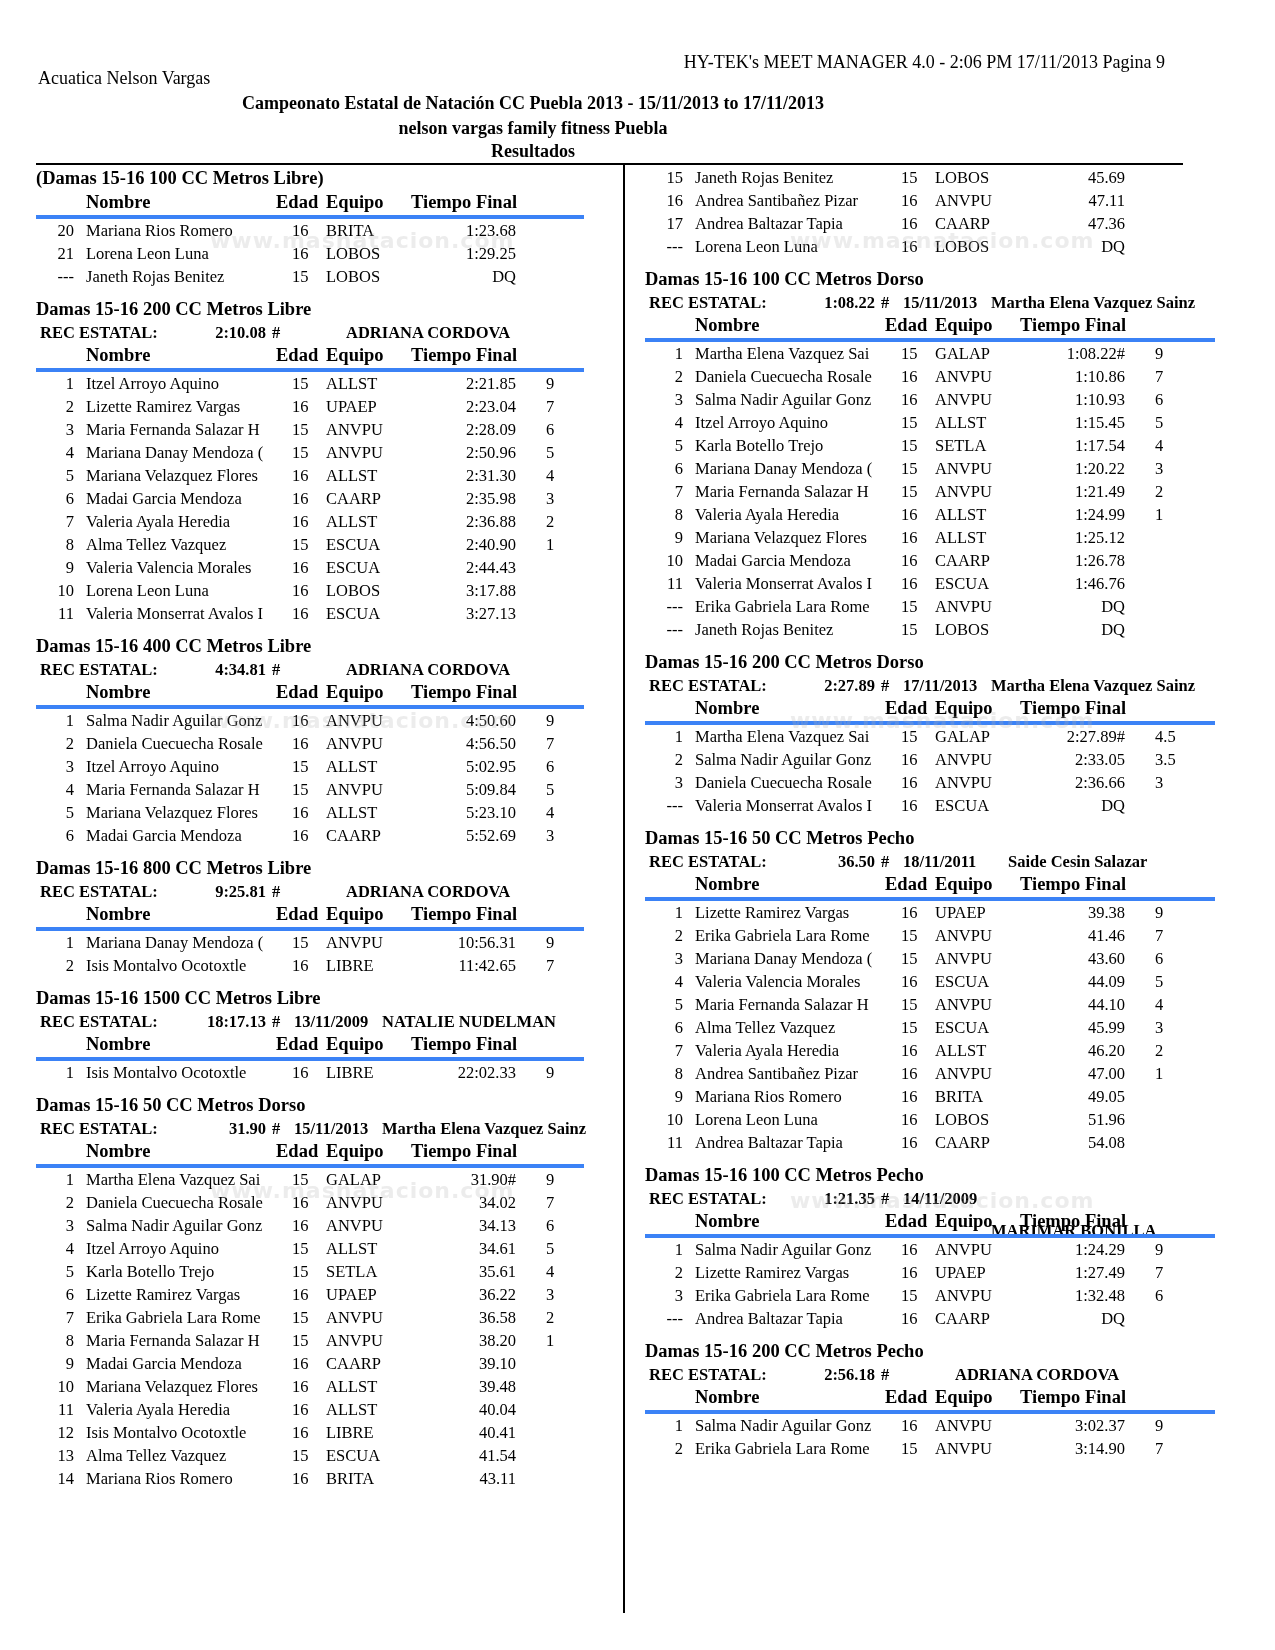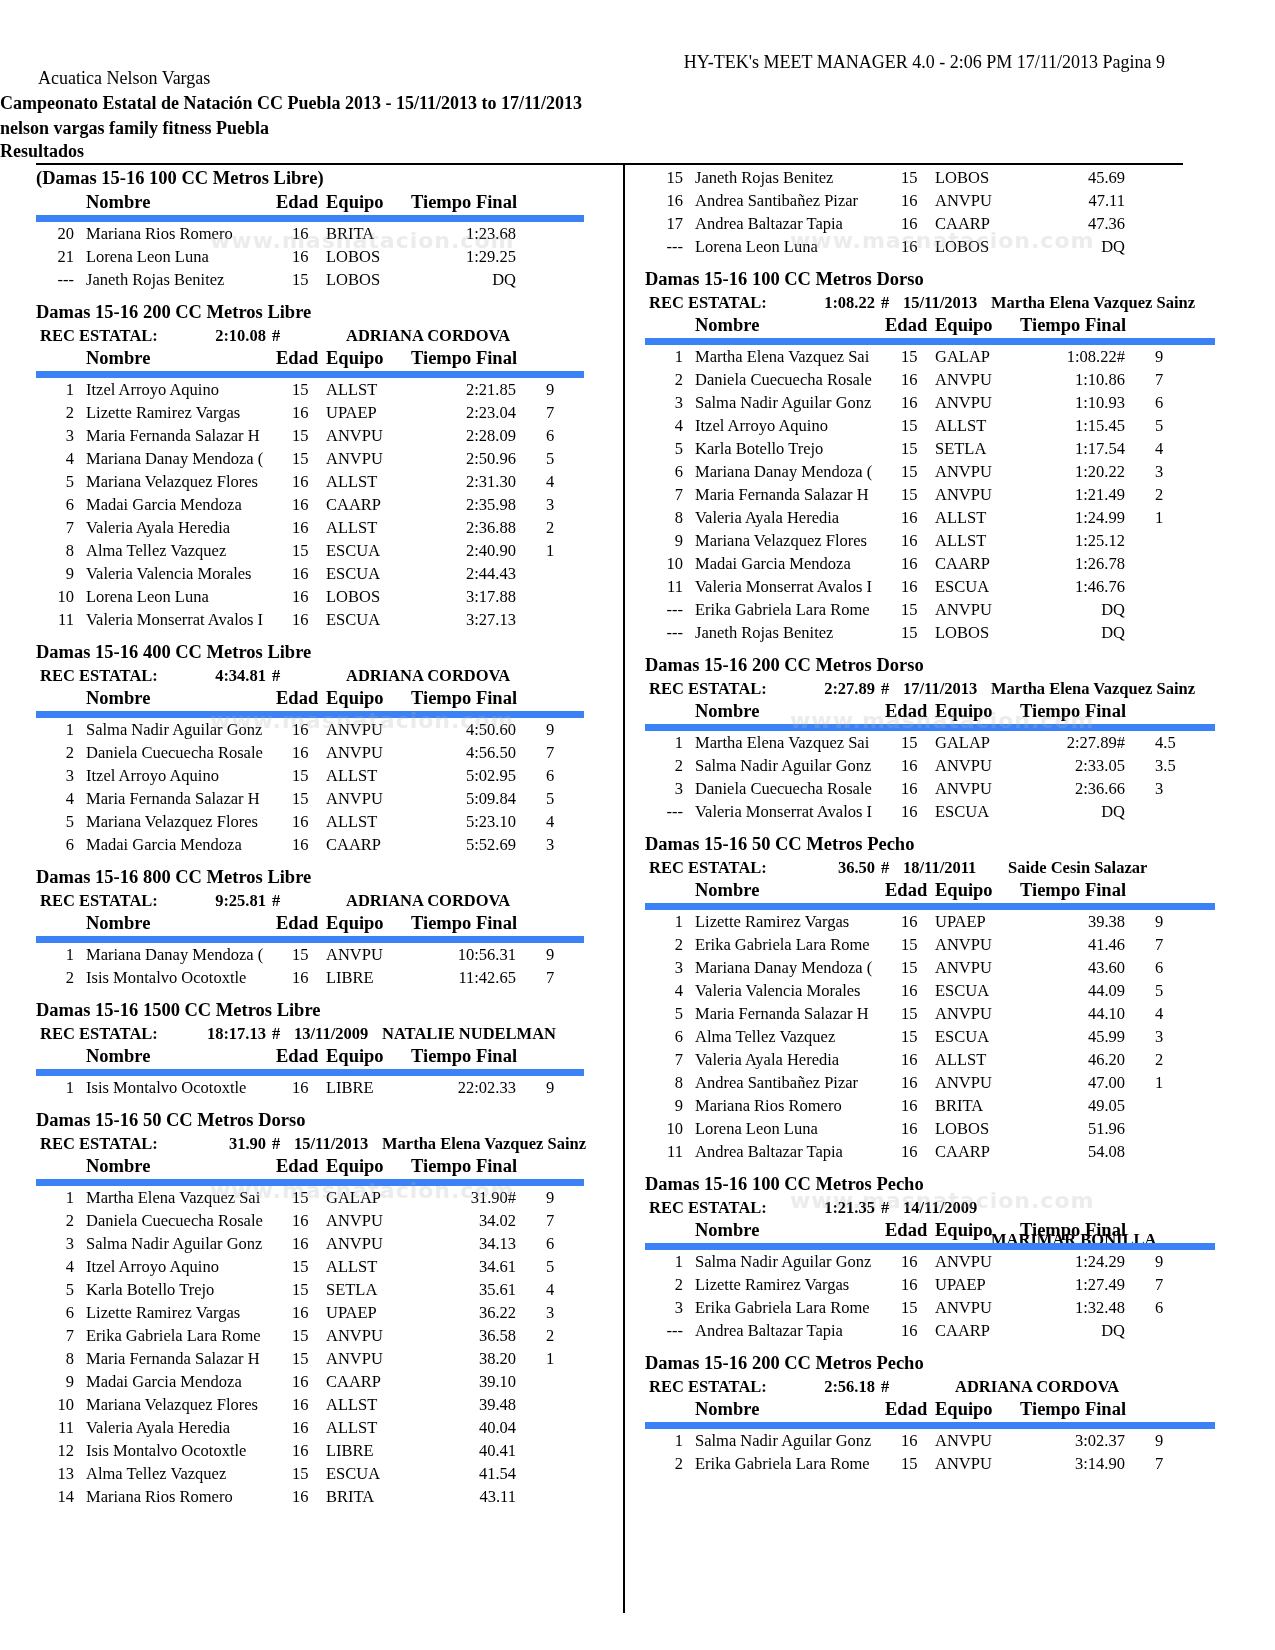--- a/index.html
+++ b/index.html
@@ -2,37 +2,37 @@
 <html><head>
 <meta charset="utf-8">
 <style>
   html, body { margin: 0; padding: 0; background: #ffffff; }
   body {
     width: 1275px; height: 1650px; position: relative; overflow: hidden;
     font-family: "Liberation Serif", "DejaVu Serif", serif; color: #000;
   }
   .hdr-left { position: absolute; left: 38px; top: 68px; font-size: 18px; }
   .hdr-right { position: absolute; right: 110px; top: 52px; font-size: 18px; }
-  .hdr-center { position: absolute; left: 0; width: 1066px; text-align: left; font-weight: bold; font-size: 18px; }
+  .hdr-center { position: absolute; left: 0; width: 1066px; text-align: center; font-weight: bold; font-size: 18px; }
   .t1 { top: 93px; } .t2 { top: 118px; } .t3 { top: 141px; }
   .rule-top { position: absolute; left: 36px; right: 92px; top: 163px; border-top: 2px solid #000; }
   .divider { position: absolute; left: 623px; top: 163px; height: 1450px; border-left: 2px solid #000; }
   .col { position: absolute; top: 166px; width: 548px; }
   .col.left { left: 36px; }
   .col.right { left: 645px; width: 570px; }
   .event { margin-bottom: 9px; }
   .event-title { font-weight: bold; font-size: 18.5px; line-height: 25px; white-space: nowrap; }
   .rec { font-weight: bold; font-size: 16.5px; line-height: 22px; white-space: nowrap; padding-left: 4px; position: relative; height: 22px; }
   .rec .lbl { position: absolute; left: 4px; }
   .rec .time { position: absolute; left: 130px; width: 100px; text-align: right; }
   .rec .hash { position: absolute; left: 236px; }
   .rec .date { position: absolute; left: 258px; }
   .rec .holder { position: absolute; left: 346px; text-align: right; }
   .rec .holder.wide { left: 328px; }
-  .colhdr { position: relative; height: 24px; font-weight: bold; font-size: 18.5px; border-bottom: 7px solid #3b82f6; }
+  .colhdr { position: relative; height: 24px; font-weight: bold; font-size: 18.5px; border-bottom: 4px solid #3b82f6; }
   .colhdr span { position: absolute; top: 1px; white-space: nowrap; }
   .h-nombre { left: 50px; }
   .h-edad { left: 240px; }
   .h-equipo { left: 290px; }
   .h-tiempo { left: 375px; }
   .row { position: relative; height: 23px; font-size: 16.5px; line-height: 23px; white-space: nowrap; }
   .row span { position: absolute; top: 0; }
   .c-place { left: 0; width: 38px; text-align: right; }
   .c-name { left: 50px; width: 200px; overflow: hidden; }
   .c-age { left: 256px; }

